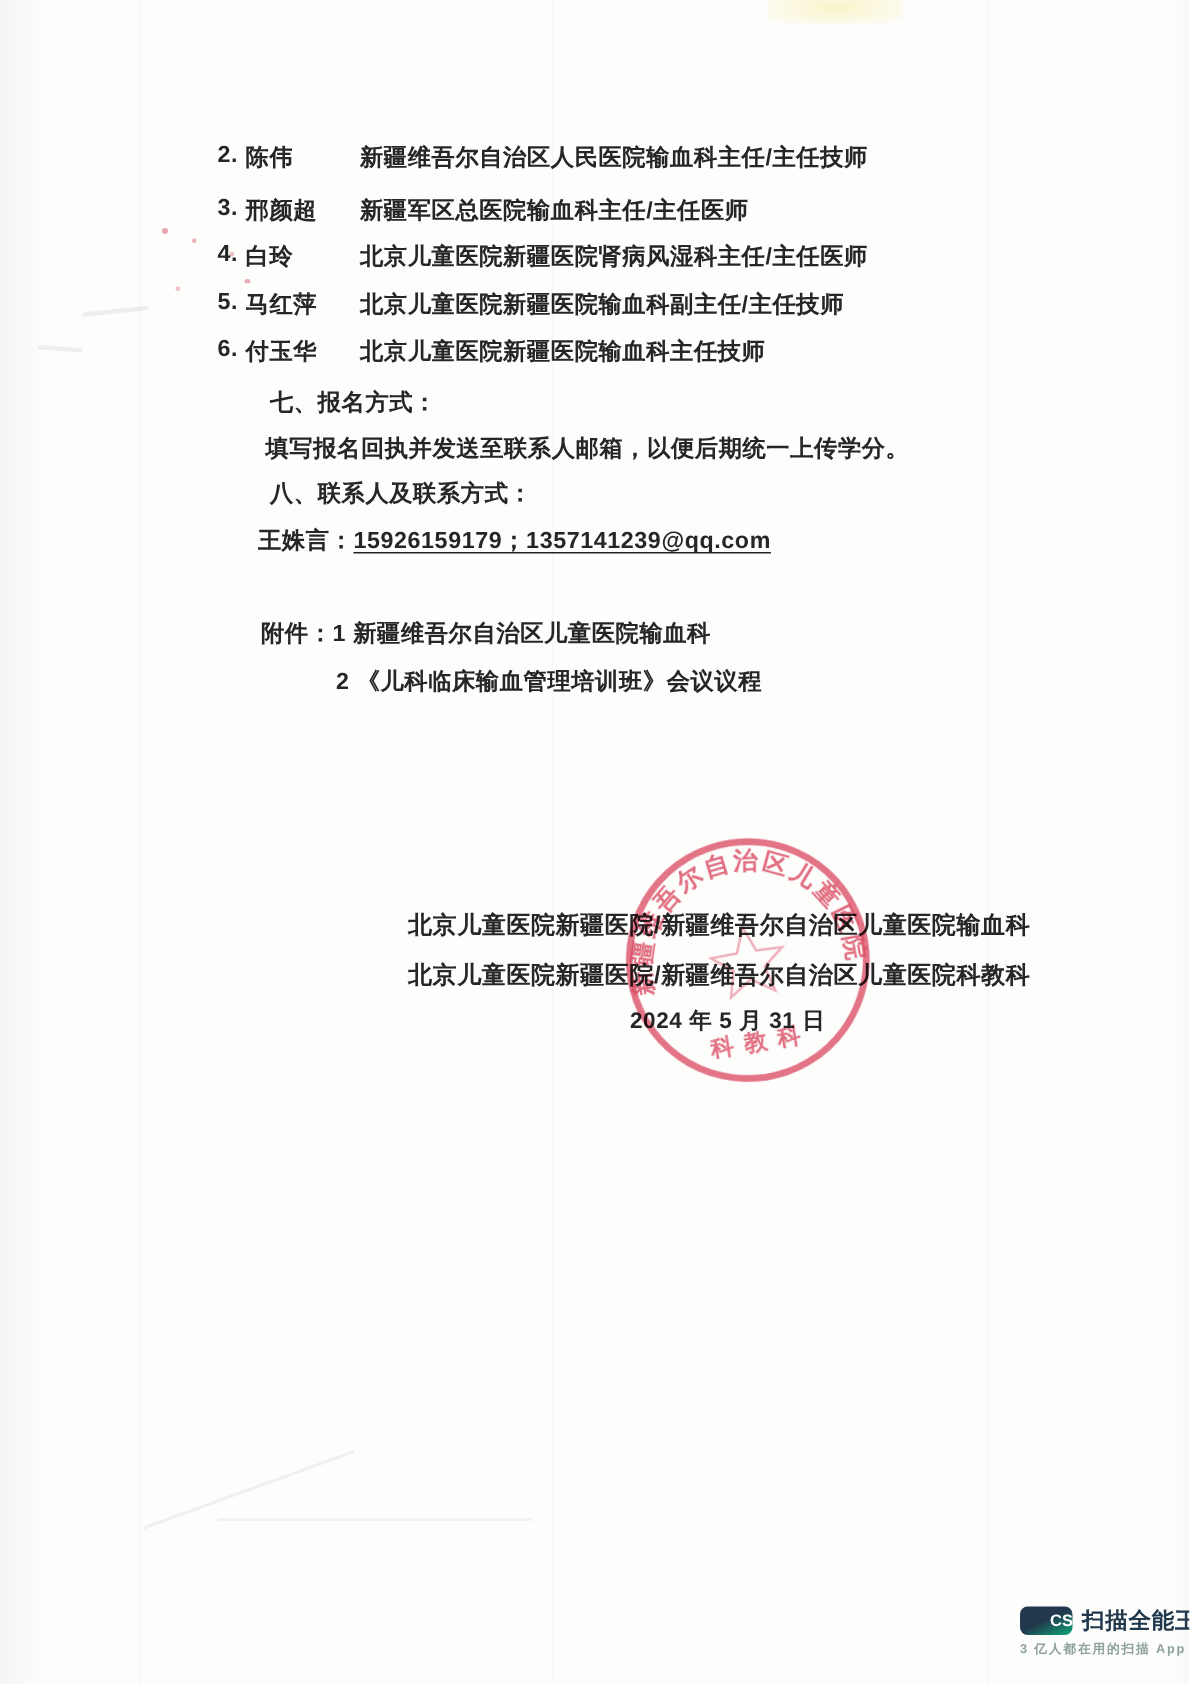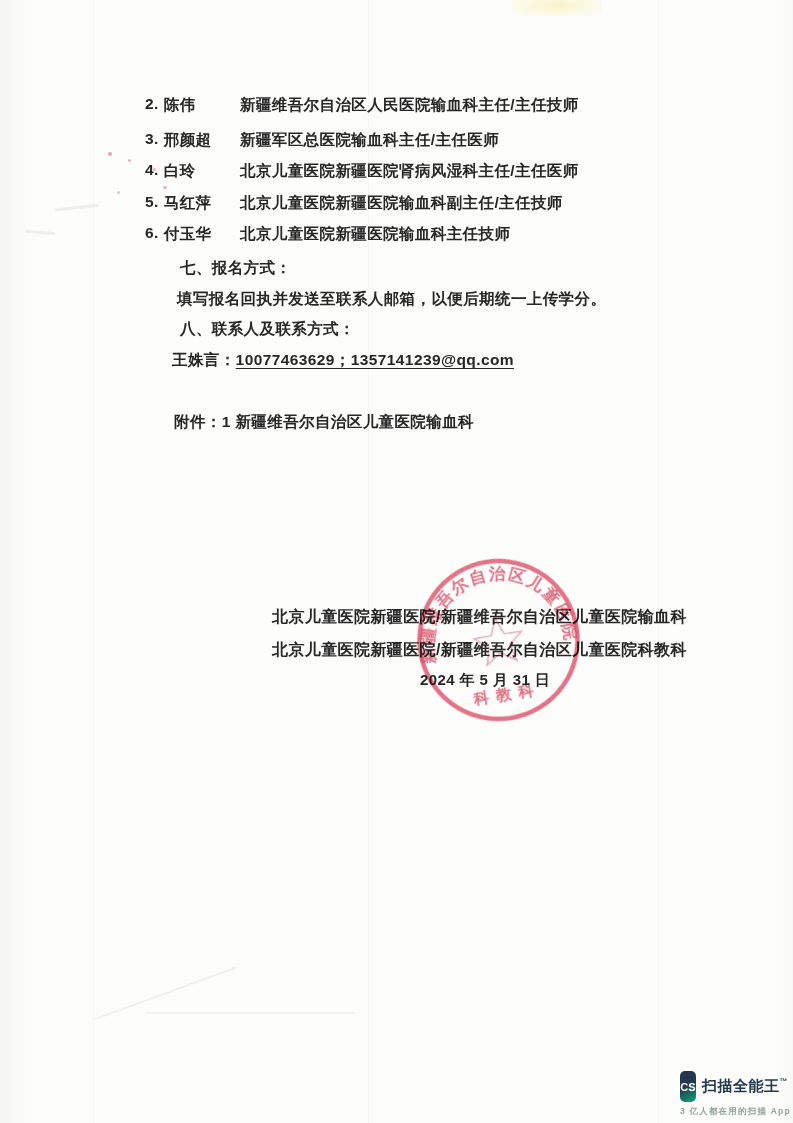--- a/index.html
+++ b/index.html
@@ -34,25 +34,25 @@
   .sig-line{position:absolute;white-space:nowrap;font-size:16px;font-weight:600;letter-spacing:0.4px;}
 
   
   .stamp{position:absolute;left:392px;top:550px;
     mix-blend-mode:multiply;opacity:0.9;filter:blur(0.35px);
     transform:rotate(-9deg);}
 
   
   .watermark{position:absolute;left:680px;top:1071px;width:108px;}
   .wm-top{display:flex;align-items:center;gap:6px;}
-  .wm-icon{width:21px;height:31px;border-radius:5px;
+  .wm-icon{width:21px;height:19px;border-radius:5px;
     background:linear-gradient(155deg,#22394d 48%,#0fa878 100%);
     color:#ffffff;font-size:11px;font-weight:700;
     display:flex;align-items:center;justify-content:center;
-    font-family:"Liberation Sans", sans-serif;}
+    font-family:"Liberation Sans", sans-serif;padding-left:20px;}
   .wm-brand{font-size:15px;font-weight:700;color:#22394d;letter-spacing:0.5px;white-space:nowrap;text-align:center;}
   .wm-tm{font-size:8px;vertical-align:top;color:#22394d;}
   .wm-tagline{margin-top:4px;font-size:8.5px;color:#8fa39b;letter-spacing:1.2px;white-space:nowrap;font-weight:bold;}
 </style>
 </head>
 <body>
 
 <div class="page">
 
   <div class="edge-left"></div>
@@ -109,25 +109,28 @@
       </span>
       <span class="att-title">北京儿童医院新疆医院输血科主任技师</span>
     </div>
   </div>
 
   <div class="line" style="left:156px;top:258px">七、报名方式：</div>
   <div class="line" style="left:153px;top:289px">填写报名回执并发送至联系人邮箱，以便后期统一上传学分。</div>
 
   <div class="line" style="left:156px;top:319px">八、联系人及联系方式：</div>
   <div class="line" style="left:148px;top:350px">
-    <span>王姝言：</span><span class="underline">10077463629；1357141239@qq.com</span>
+    <span>王姝言：</span><span class="underline">15926159179；1357141239@qq.com</span>
   </div>
 
   <div class="line" style="left:150px;top:412px">
     <span>附件：</span><span>1</span>&nbsp;<span>新疆维吾尔自治区儿童医院输血科</span>
+  </div>
+  <div class="line" style="left:200px;top:444px">
+    <span>2</span>&nbsp;<span>《儿科临床输血管理培训班》会议议程</span>
   </div>
 
   <div class="sig-line" style="left:272px;top:640px">北京儿童医院新疆医院/新疆维吾尔自治区儿童医院科教科</div>
   <div class="sig-line" style="left:272px;top:607px">北京儿童医院新疆医院/新疆维吾尔自治区儿童医院输血科</div>
   <div class="sig-line" style="left:420px;top:671px;font-size:15px">2024 年 5 月 31 日</div>
 
   <svg class="stamp" width="214" height="186" viewBox="0 0 214 186">
     <defs>
       <path id="arcPath" d="M 45,118 A 66,66 0 1 1 169,118" fill="none"></path>
     </defs>

